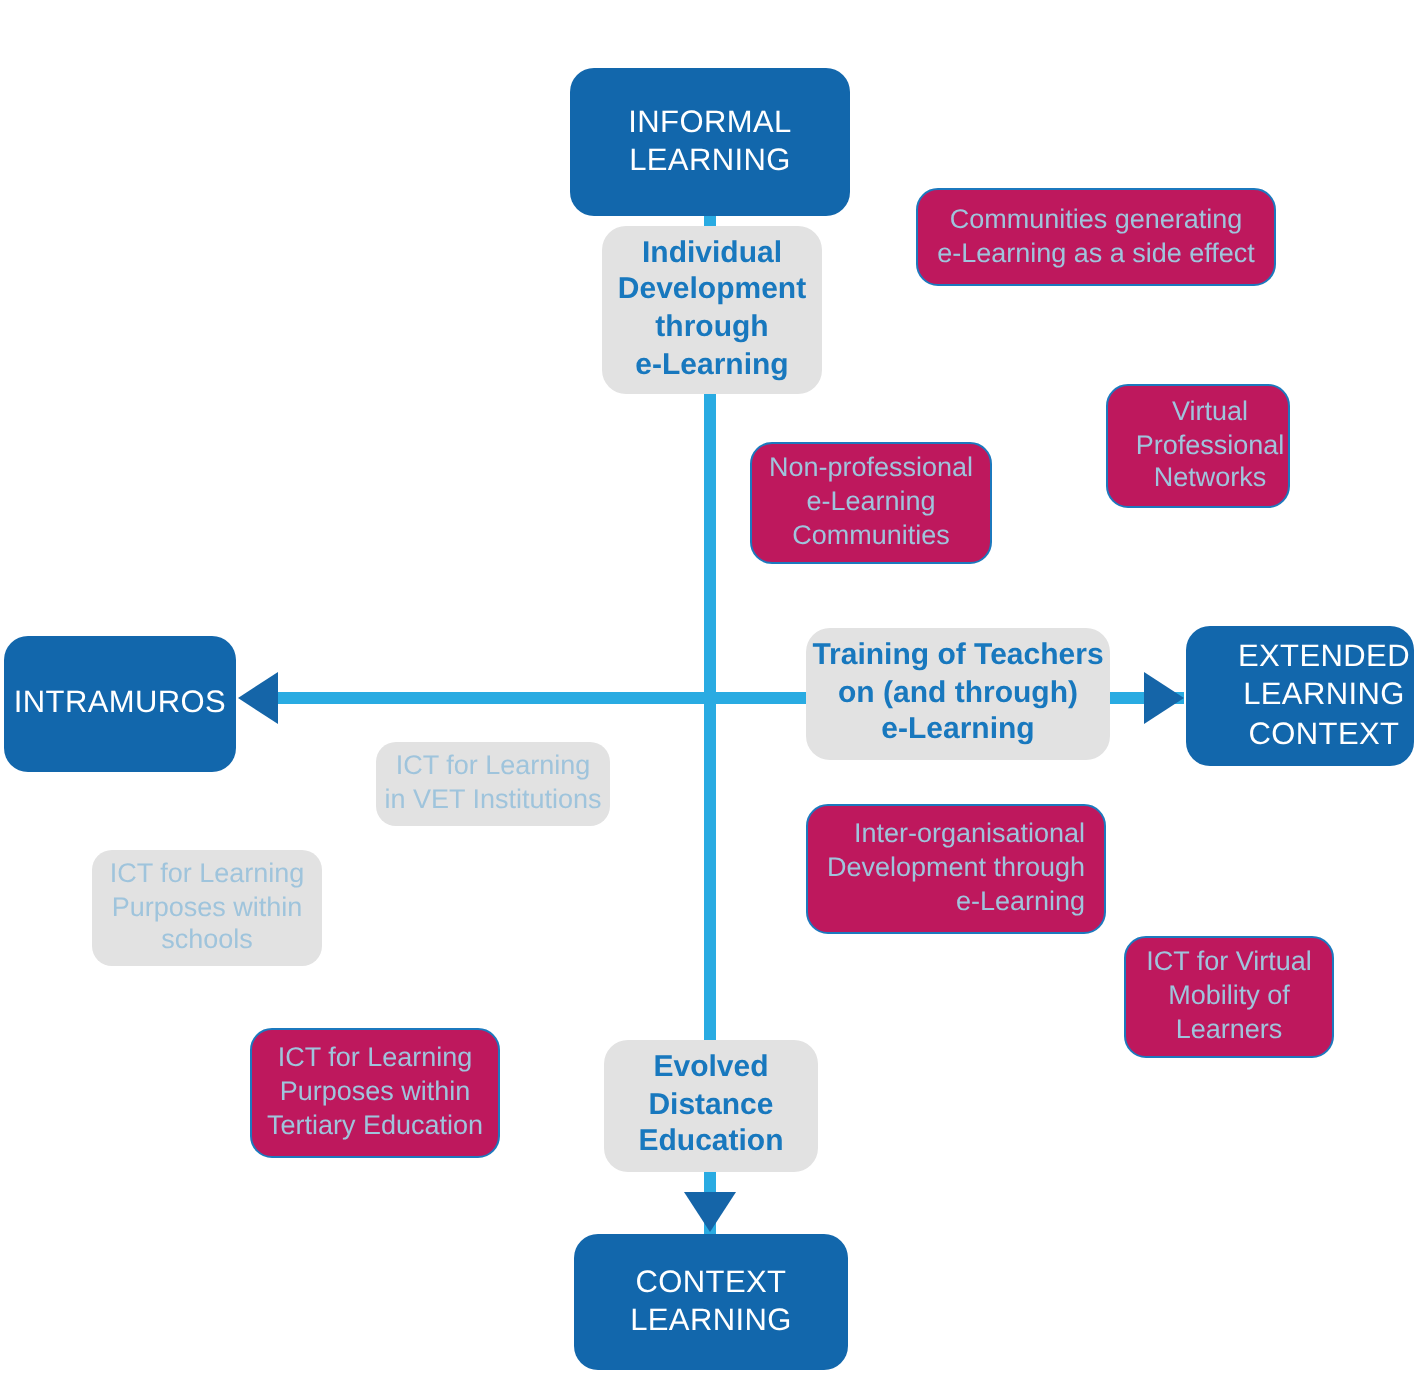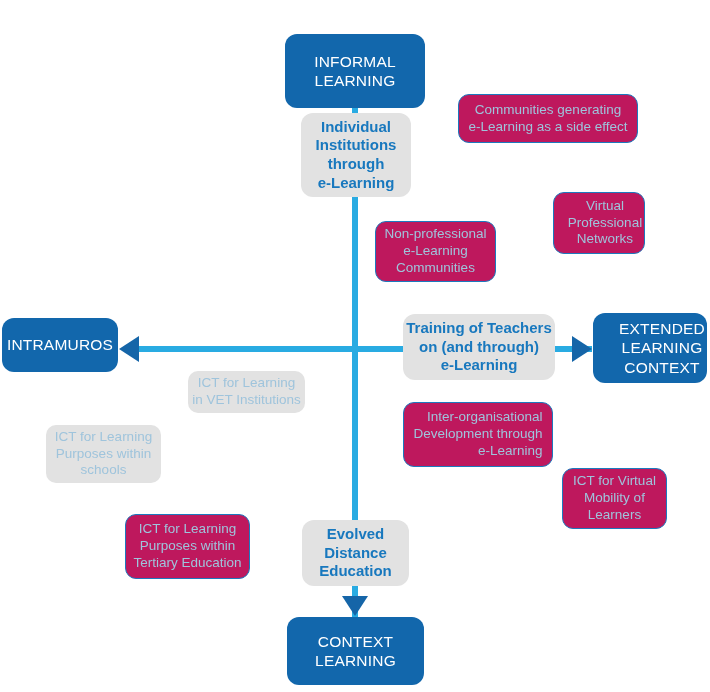--- a/index.html
+++ b/index.html
@@ -121,33 +121,33 @@
   <div class="node pole" style="left:285px; top:10px; width:140px; height:74px;margin-top:24px;">
     <span>INFORMAL
 LEARNING</span>
   </div>
 
   <div class="node pole" style="left:287px; top:617px; width:137px; height:68px;">
     <span>CONTEXT
 LEARNING</span>
   </div>
 
-  <div class="node pole" style="left:2px; top:318px; width:116px; height:54px;">
+  <div class="node pole" style="left:2px; top:318px; width:116px; height:68px;">
     <span>INTRAMUROS</span>
   </div>
 
   <div class="node pole" style="left:593px; top:313px; width:114px; height:70px;padding-left:24px;">
     <span>EXTENDED
 LEARNING
 CONTEXT</span>
   </div>
 
   <div class="node axis-box" style="left:301px; top:113px; width:110px; height:84px;">
     <span>Individual
-Institutions
+Development
 through
 e-Learning</span>
   </div>
 
   <div class="node axis-box" style="left:302px; top:520px; width:107px; height:66px;">
     <span>Evolved
 Distance
 Education</span>
   </div>
 

